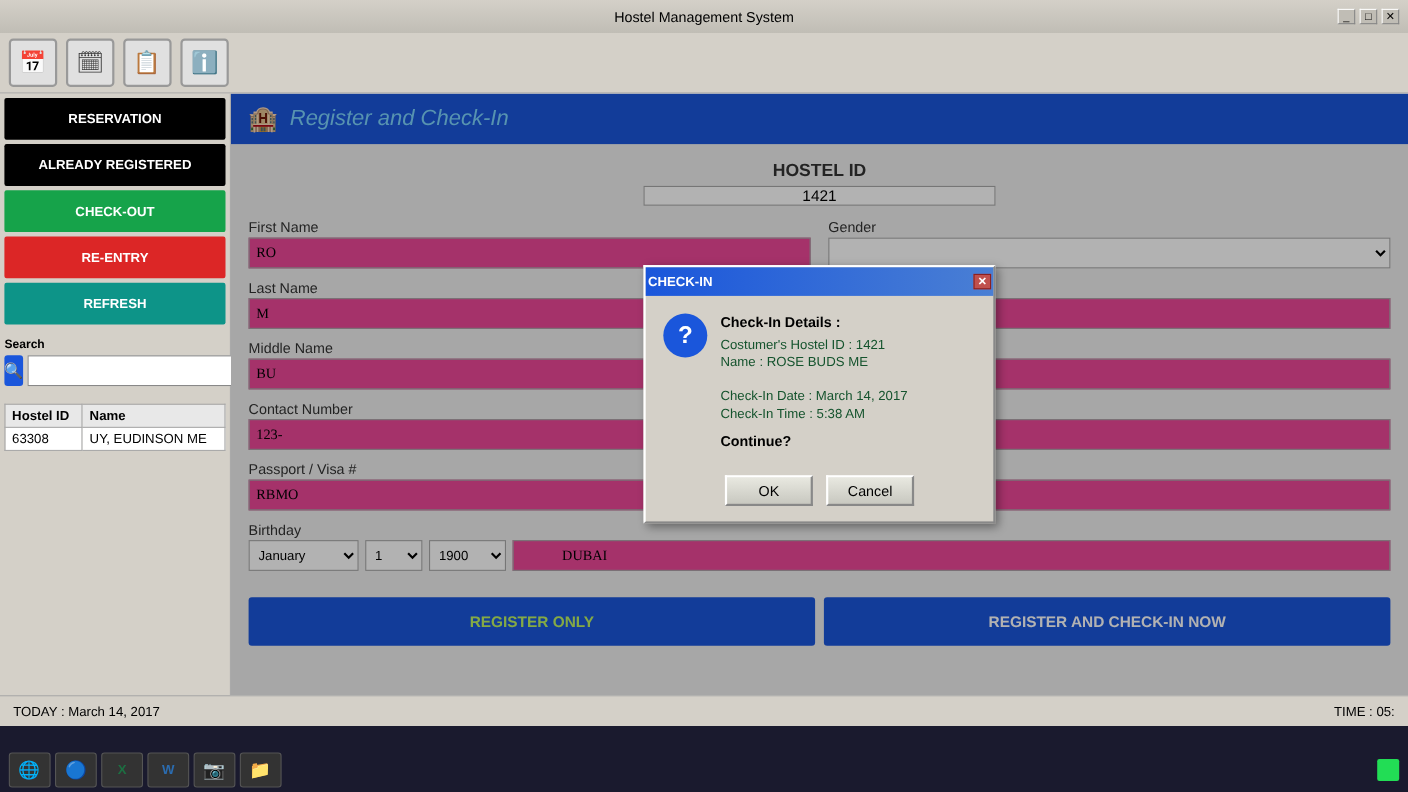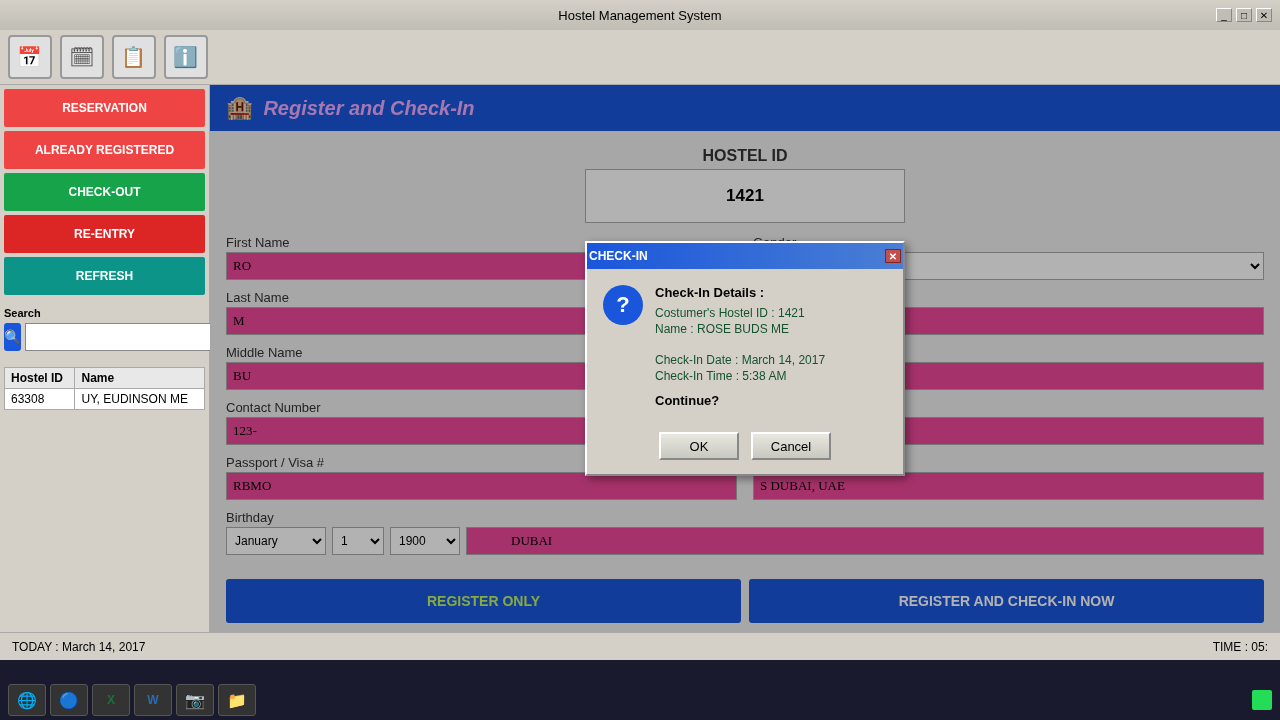--- a/index.html
+++ b/index.html
@@ -104,21 +104,21 @@
       height: 38px;
       color: white;
       font-weight: bold;
       font-size: 12px;
       display: flex;
       align-items: center;
       justify-content: center;
       cursor: pointer;
       border-radius: 2px;
     }
-    .nav-btn.blue { background: #ef4444; }
+    .nav-btn.blue { background: #000000; }
     .nav-btn.green { background: #16a34a; }
     .nav-btn.red { background: #dc2626; }
     .nav-btn.teal { background: #0d9488; }
 
     
     .search-area {
       padding: 8px 4px;
     }
     .search-label {
       font-weight: bold;
@@ -182,23 +182,23 @@
       position: relative;
     }
     .form-header {
       background: #1a56db;
       padding: 10px 16px;
       display: flex;
       align-items: center;
       gap: 10px;
     }
     .form-header-title {
-      color: #f0abfc;
+      color: #7dd3fc;
       font-size: 20px;
-      font-weight: bold;
+      font-weight: normal;
       font-style: italic;
     }
     .form-header-icon {
       color: white;
       font-size: 22px;
     }
     .form-body {
       padding: 16px;
     }
     .hostel-id-section {
@@ -206,23 +206,23 @@
       margin-bottom: 12px;
     }
     .hostel-id-label {
       font-size: 16px;
       font-weight: bold;
       color: #333;
     }
     .hostel-id-value {
       background: white;
       border: 1px solid #aaa;
-      padding: 16px 16px;
-      font-size: 17px;
-      font-weight: bold;
+      padding: 0 16px;
+      font-size: 14px;
+      font-weight: normal;
       display: inline-block;
       width: 320px;
       text-align: center;
       margin-top: 4px;
     }
     .form-row {
       margin-bottom: 10px;
     }
     .form-label {
       display: block;

